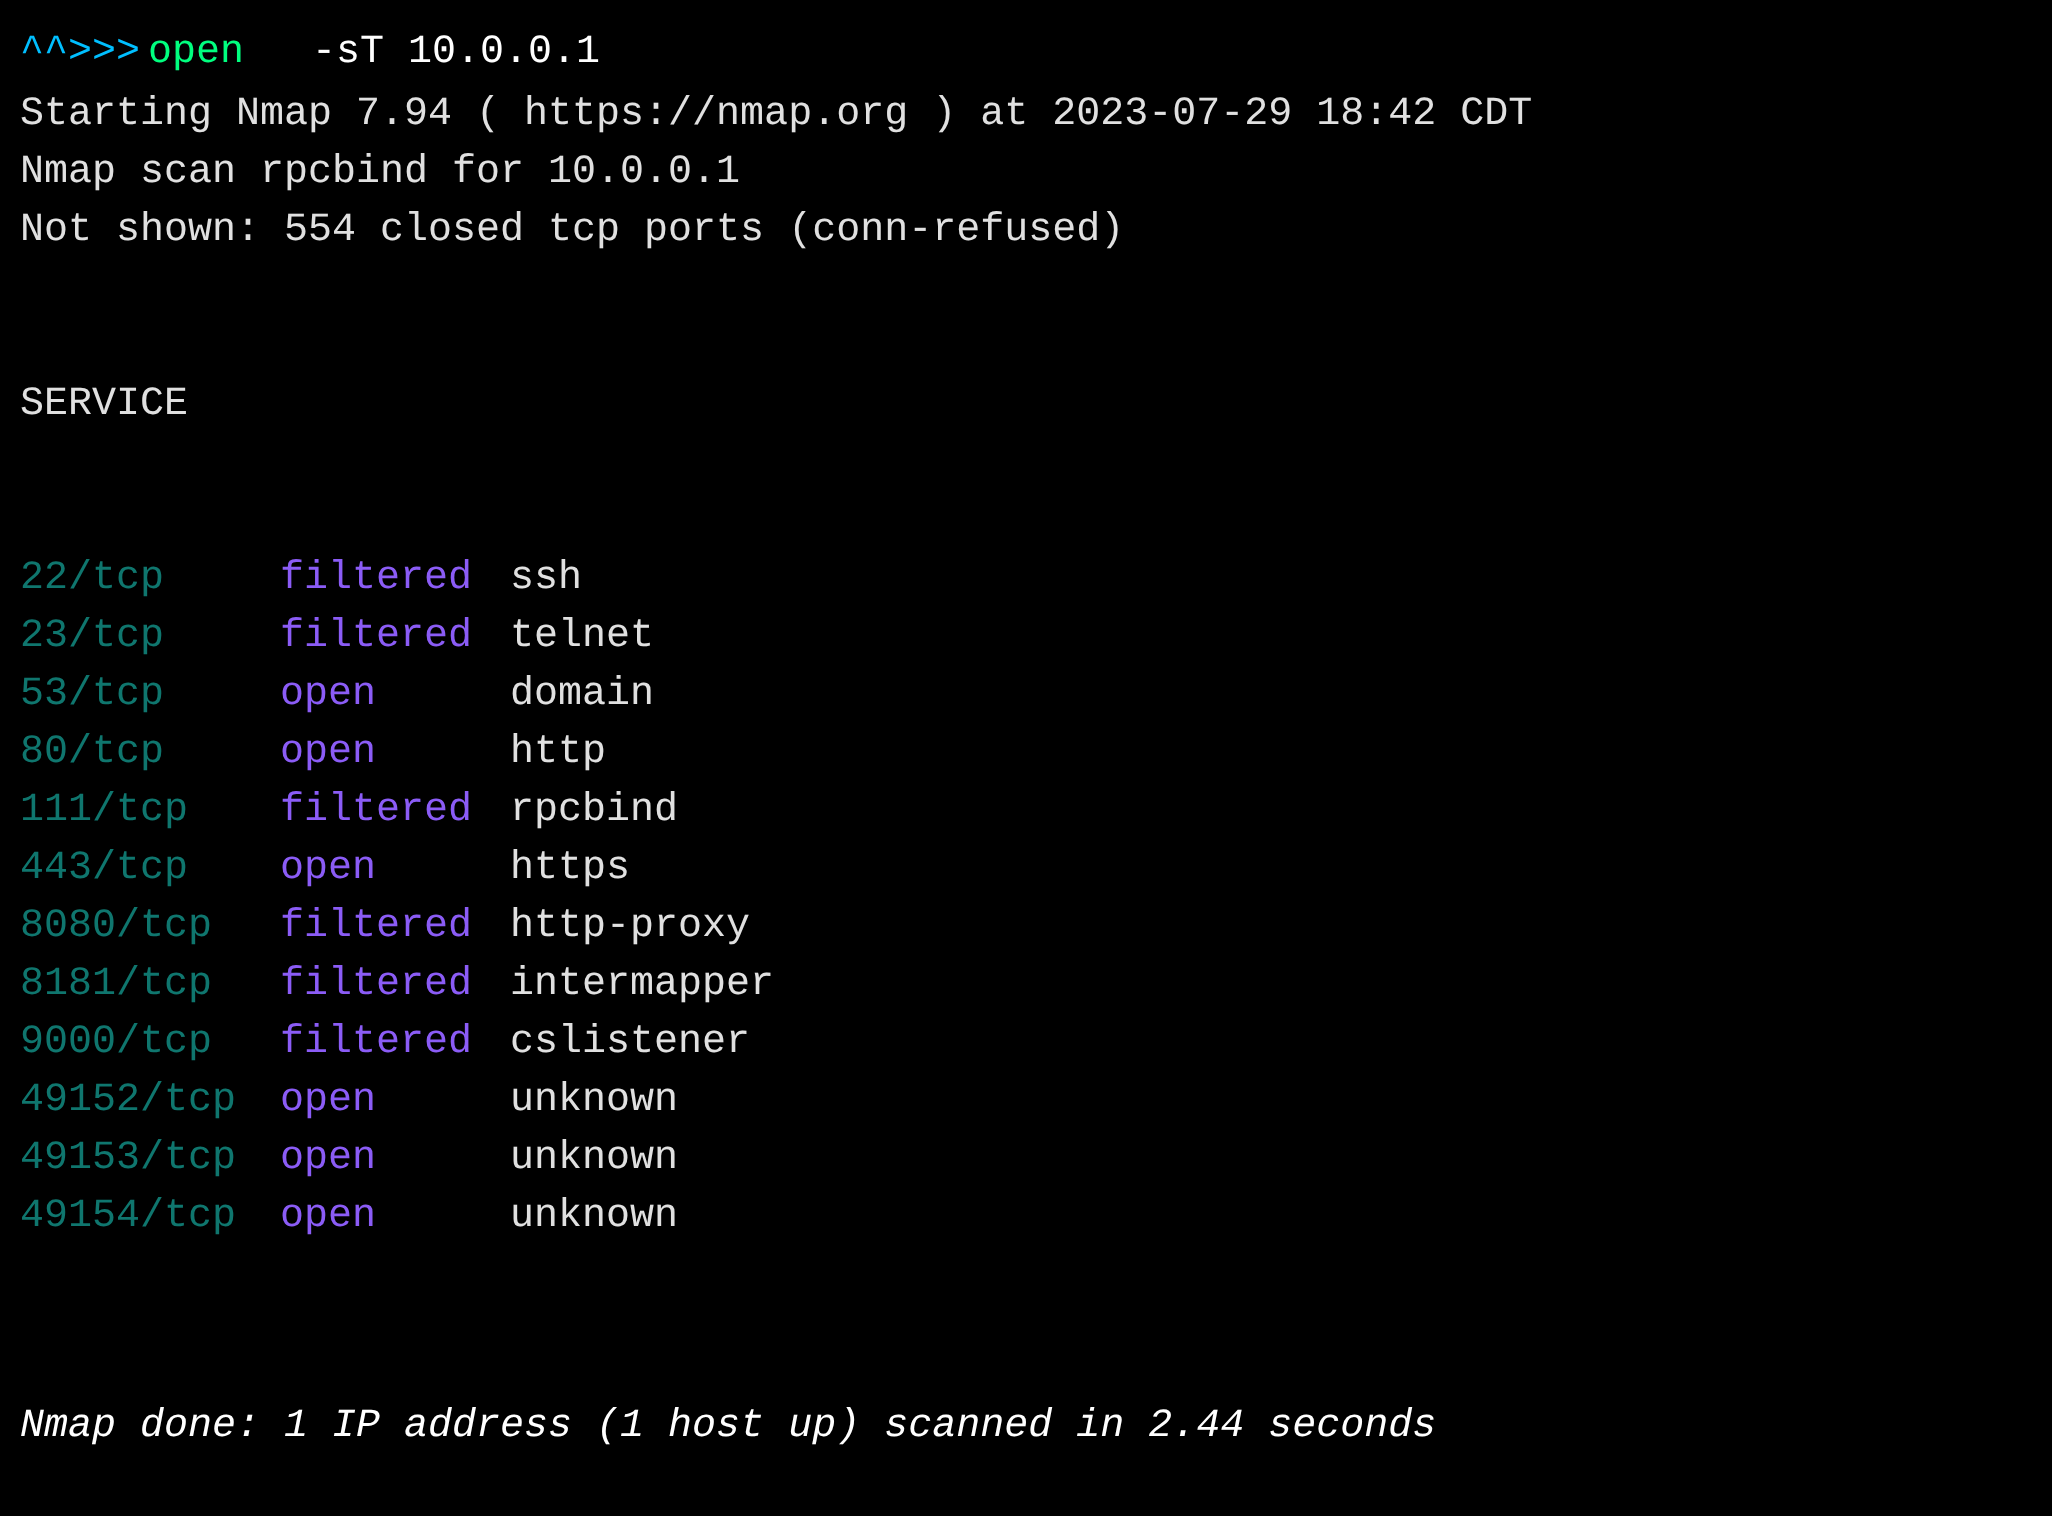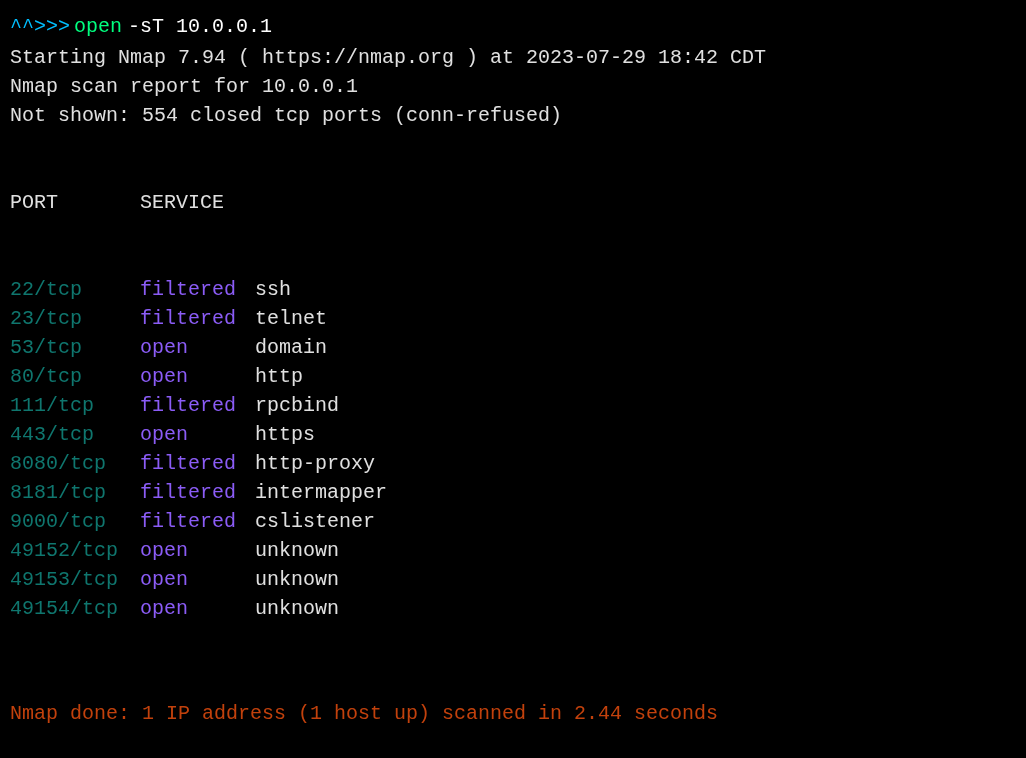--- a/index.html
+++ b/index.html
@@ -36,20 +36,21 @@
       margin-right: 4px;
     }
 
     .prompt-command {
       color: #00ff7f;
       margin-right: 6px;
     }
 
     .prompt-args {
       color: #ffffff;
+      margin-left: 28px;
     }
 
     .output-line {
       color: #e0e0e0;
       white-space: pre;
     }
 
     .port-table {
       white-space: pre;
     }
@@ -76,44 +77,44 @@
     }
 
     .header-row .col-port,
     .header-row .col-state,
     .header-row .col-service {
       color: #e0e0e0;
     }
 
     .done-line {
       margin-top: 18px;
-      color: #c2410c;
+      color: #ffffff;
       white-space: pre;
+      font-style: italic;
     }
   </style>
 </head>
 <body>
 
 <div class="terminal">
 
   <div class="prompt-line">
     <span class="prompt-symbol">^^&gt;&gt;&gt;</span>
     <span class="prompt-command">open</span>
     <span class="prompt-args">-sT 10.0.0.1</span>
   </div>
 
   <div id="output-lines">
       <div class="output-line">Starting Nmap 7.94 ( https://nmap.org ) at 2023-07-29 18:42 CDT</div>
-      <div class="output-line">Nmap scan report for 10.0.0.1</div>
+      <div class="output-line">Nmap scan rpcbind for 10.0.0.1</div>
       <div class="output-line">Not shown: 554 closed tcp ports (conn-refused)</div>
     </div>
 
   <div class="port-table">
     <div class="port-row header-row">
-      <span class="col-port">PORT</span>
       <span class="col-service">SERVICE</span>
     </div>
     <div id="port-rows"><div class="port-row"><span class="col-port">22/tcp</span><span class="col-state">filtered</span><span class="col-service">ssh</span></div><div class="port-row"><span class="col-port">23/tcp</span><span class="col-state">filtered</span><span class="col-service">telnet</span></div><div class="port-row"><span class="col-port">53/tcp</span><span class="col-state">open</span><span class="col-service">domain</span></div><div class="port-row"><span class="col-port">80/tcp</span><span class="col-state">open</span><span class="col-service">http</span></div><div class="port-row"><span class="col-port">111/tcp</span><span class="col-state">filtered</span><span class="col-service">rpcbind</span></div><div class="port-row"><span class="col-port">443/tcp</span><span class="col-state">open</span><span class="col-service">https</span></div><div class="port-row"><span class="col-port">8080/tcp</span><span class="col-state">filtered</span><span class="col-service">http-proxy</span></div><div class="port-row"><span class="col-port">8181/tcp</span><span class="col-state">filtered</span><span class="col-service">intermapper</span></div><div class="port-row"><span class="col-port">9000/tcp</span><span class="col-state">filtered</span><span class="col-service">cslistener</span></div><div class="port-row"><span class="col-port">49152/tcp</span><span class="col-state">open</span><span class="col-service">unknown</span></div><div class="port-row"><span class="col-port">49153/tcp</span><span class="col-state">open</span><span class="col-service">unknown</span></div><div class="port-row"><span class="col-port">49154/tcp</span><span class="col-state">open</span><span class="col-service">unknown</span></div></div>
   </div>
 
   <div class="done-line">Nmap done: 1 IP address (1 host up) scanned in 2.44 seconds</div>
 
 </div>
 
 </body></html>

